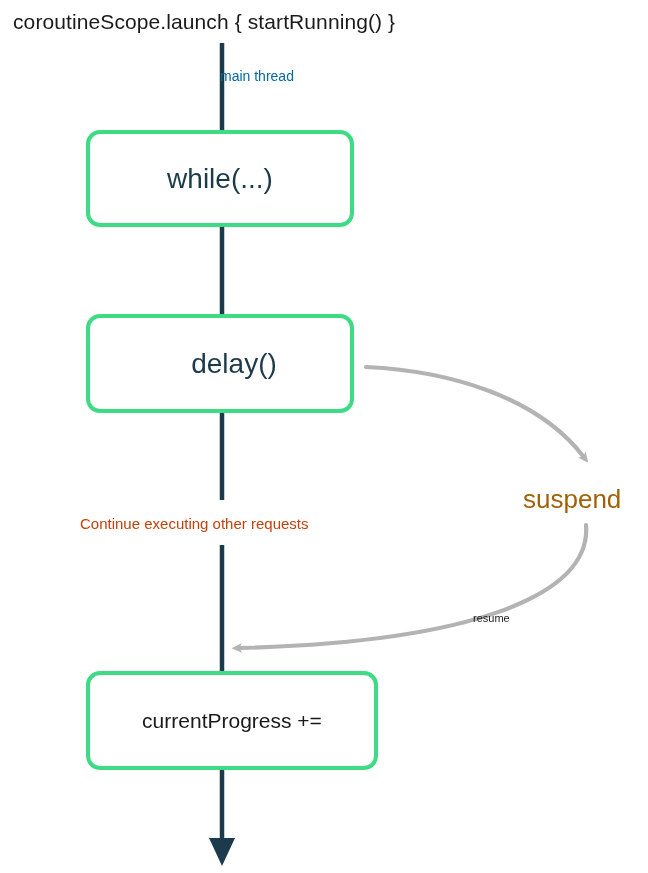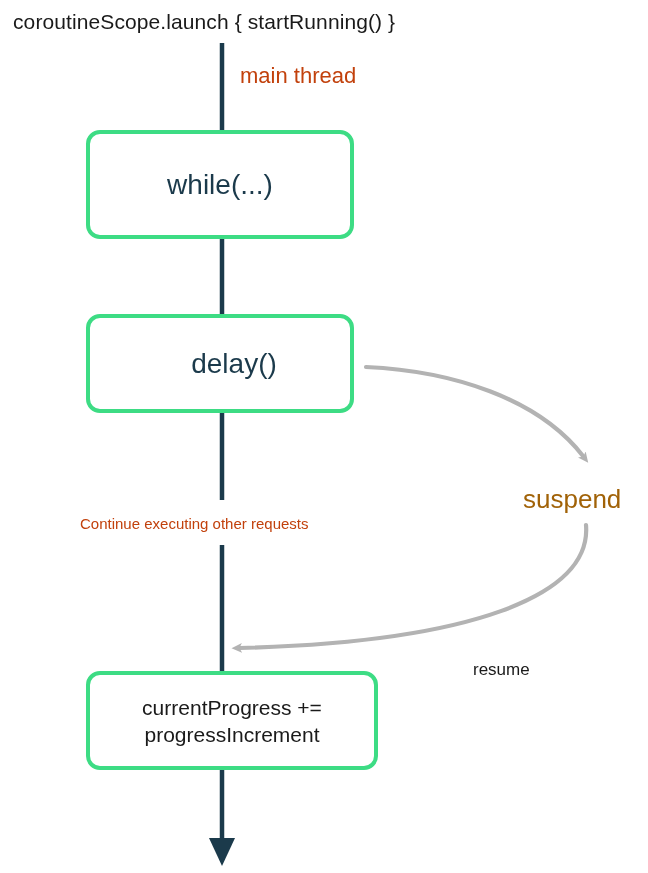--- a/index.html
+++ b/index.html
@@ -51,25 +51,25 @@
     top: 9px;
     font-size: 21px;
     line-height: 26px;
     color: #1a1a1a;
     white-space: nowrap;
     letter-spacing: 0.1px;
   }
 
   .thread-label {
     position: absolute;
-    left: 240px;
+    left: 220px;
     top: 62px;
-    font-size: 22px;
+    font-size: 14px;
     line-height: 28px;
-    color: #c2410c;
+    color: #0369a1;
     white-space: nowrap;
   }
 
   .node-box {
     position: absolute;
     box-sizing: border-box;
     border: 4px solid #3ddc84;
     border-radius: 14px;
     background: #ffffff;
     display: flex;
@@ -83,21 +83,21 @@
     line-height: 34px;
     color: #1b3a4b;
   }
 
   .node-box.small-label {
     font-size: 21px;
     line-height: 27px;
     color: #1a1a1a;
   }
 
-  #node-while  { left: 86px; top: 130px; width: 268px; height: 109px; }
+  #node-while  { left: 86px; top: 130px; width: 268px; height: 97px; }
   #node-delay  { left: 86px; top: 314px; width: 268px; height: 99px; padding-left: 28px; }
   #node-progress { left: 86px; top: 671px; width: 292px; height: 99px; }
 
   .node-text { display: block; padding: 0 10px; }
 
   .continue-label {
     position: absolute;
     left: 80px;
     top: 514px;
     font-size: 15px;
@@ -112,22 +112,22 @@
     top: 483px;
     font-size: 26px;
     line-height: 32px;
     color: #a16207;
     white-space: nowrap;
   }
 
   .resume-label {
     position: absolute;
     left: 473px;
-    top: 660px;
-    font-size: 17px;
+    top: 608px;
+    font-size: 11px;
     line-height: 20px;
     color: #1a1a1a;
     white-space: nowrap;
   }
 </style>
 </head>
 <body>
 
 <div id="diagram-canvas">
 
@@ -166,21 +166,20 @@
       <span class="node-text">while(...)</span>
     </div>
 
     <div id="node-delay" class="node-box big-label">
       <span class="node-text">delay()</span>
     </div>
 
     <div id="node-progress" class="node-box small-label">
       <span class="node-text">
         <span>currentProgress +=</span><br>
-        <span>progressIncrement</span>
       </span>
     </div>
 
     <div class="continue-label">Continue executing other requests</div>
 
     <div class="suspend-label">suspend</div>
 
     <div class="resume-label">resume</div>
 
   </div>

